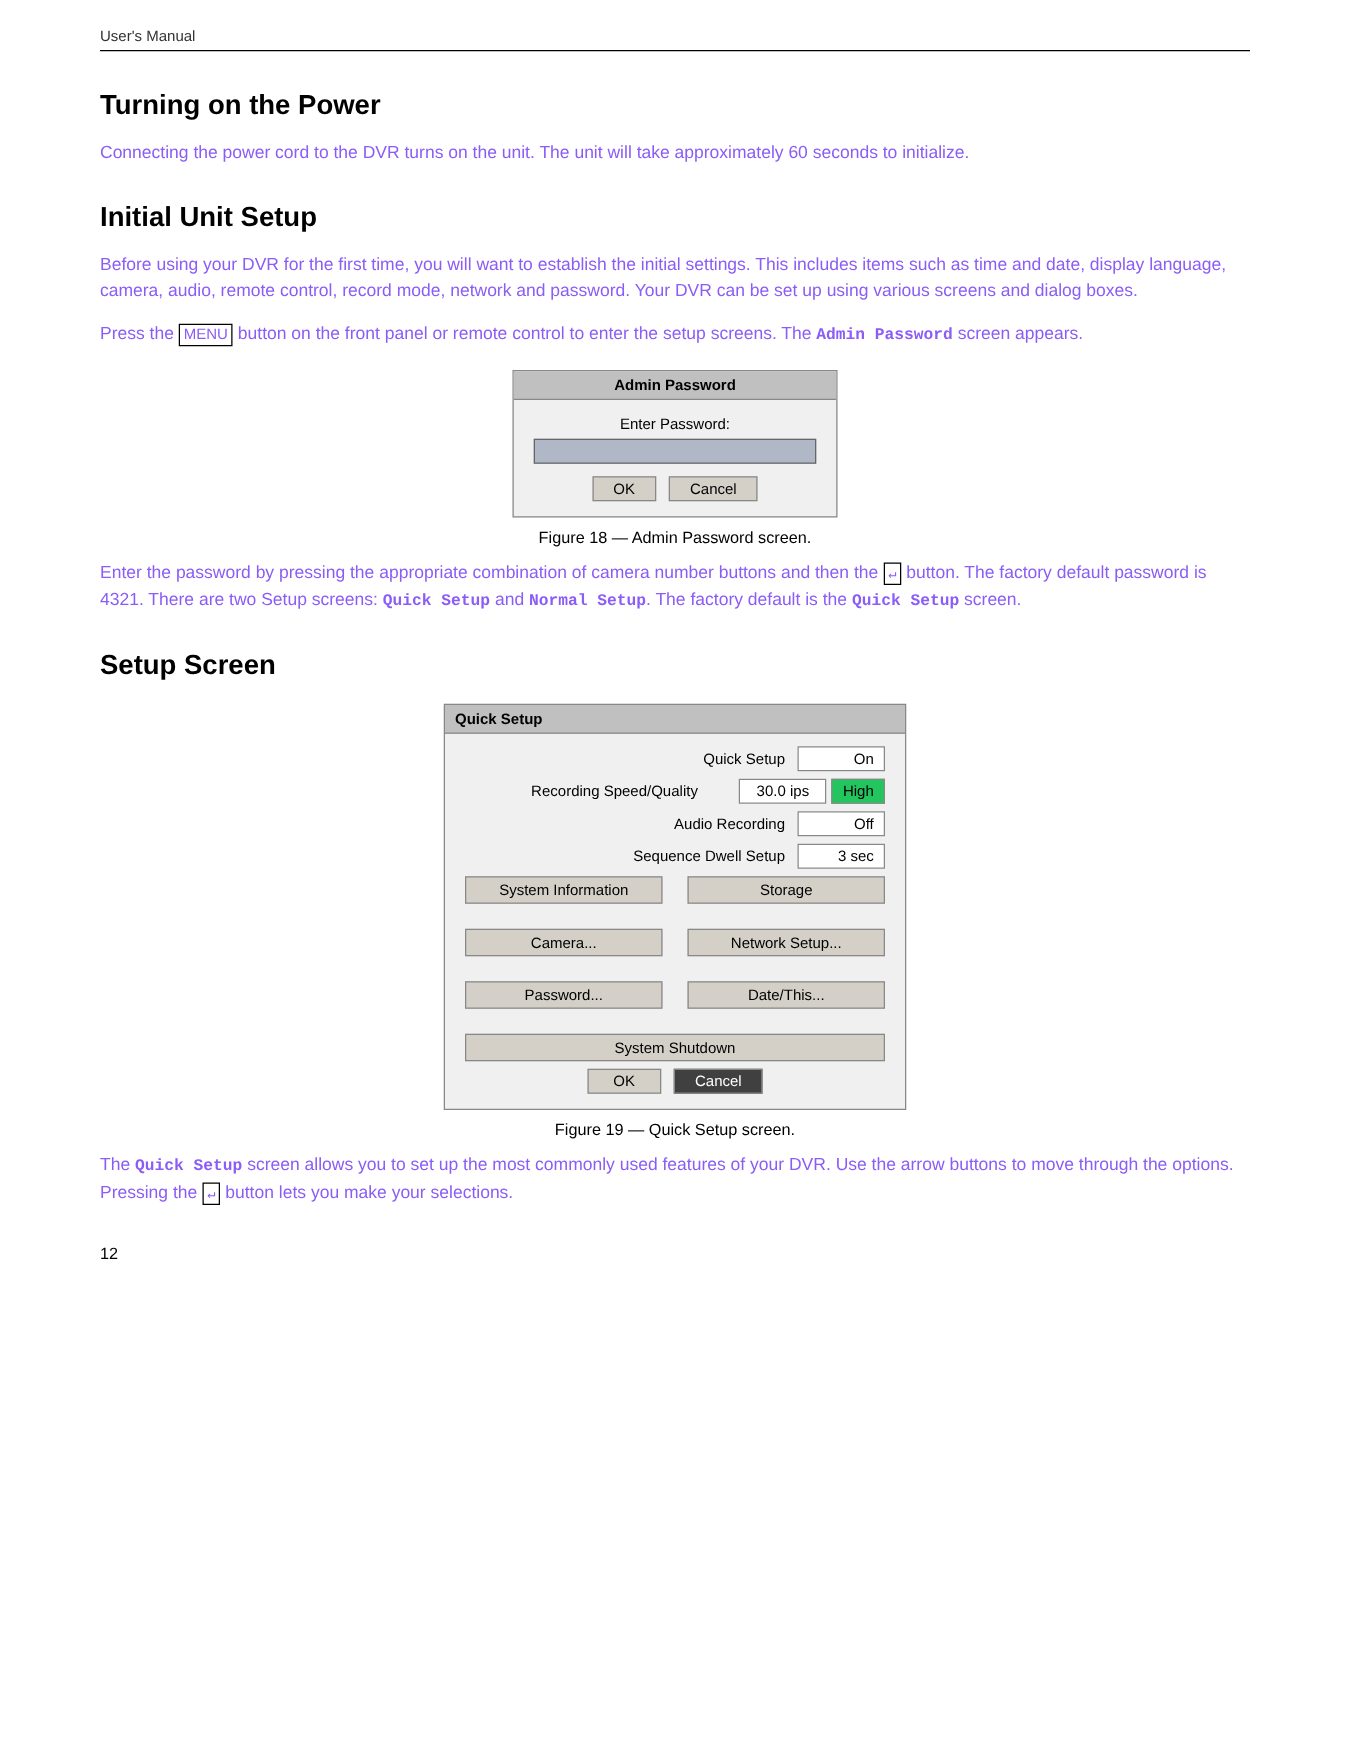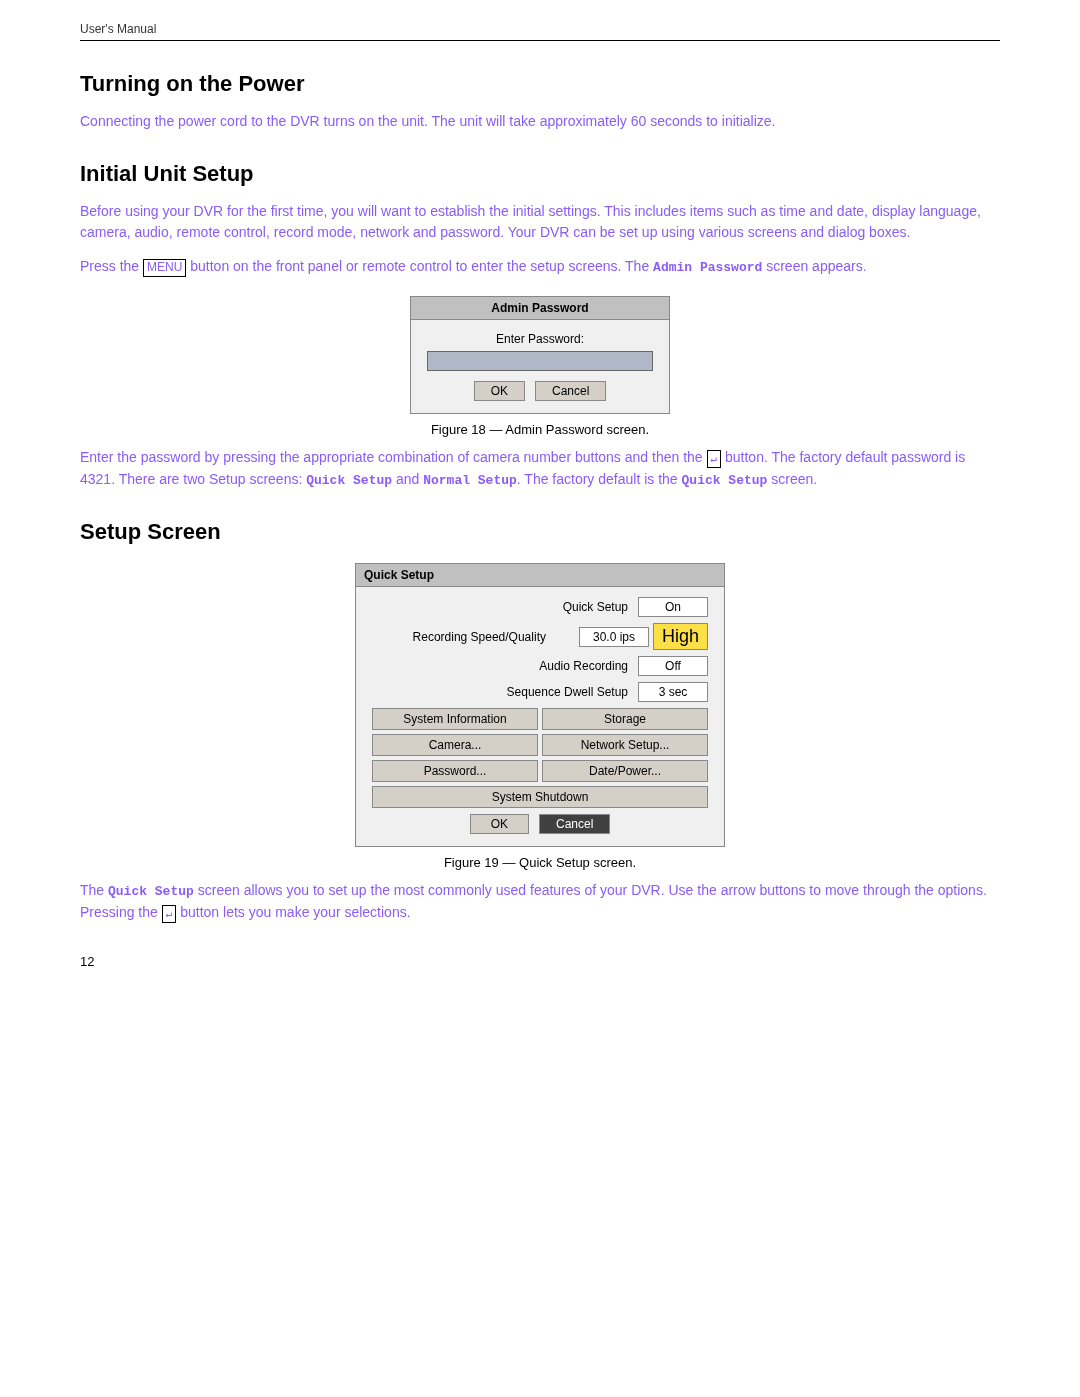--- a/index.html
+++ b/index.html
@@ -163,45 +163,45 @@
       padding-right: 10px;
       font-size: 12px;
     }
 
     .qs-field {
       background: #fff;
       border: 1px solid #888;
       padding: 2px 8px;
       font-size: 12px;
       min-width: 70px;
-      text-align: center;
+      text-align: right;
     }
 
     .qs-field-wide {
       background: #fff;
       border: 1px solid #888;
       padding: 2px 8px;
       font-size: 12px;
       min-width: 70px;
       text-align: center;
       margin-left: 23px;
     }
 
     .qs-field-high {
-      background: #fde047;
+      background: #22c55e;
       border: 1px solid #888;
       padding: 2px 8px;
-      font-size: 18px;
+      font-size: 12px;
       margin-left: 4px;
     }
 
     .qs-btn-grid {
       display: grid;
       grid-template-columns: 1fr 1fr;
-      gap: 4px;
+      gap: 20px;
       margin-top: 6px;
       margin-bottom: 4px;
     }
 
     .qs-btn {
       background: #d4d0c8;
       border: 1px solid #888;
       padding: 3px 0;
       font-size: 12px;
       text-align: center;
@@ -324,21 +324,21 @@
             <div class="qs-row-label">Sequence Dwell Setup</div>
             <div class="qs-field">3 sec</div>
           </div>
 
           <div class="qs-btn-grid">
             <button class="qs-btn">System Information</button>
             <button class="qs-btn">Storage</button>
             <button class="qs-btn">Camera...</button>
             <button class="qs-btn">Network Setup...</button>
             <button class="qs-btn">Password...</button>
-            <button class="qs-btn">Date/Power...</button>
+            <button class="qs-btn">Date/This...</button>
             <button class="qs-btn qs-btn-full">System Shutdown</button>
           </div>
 
           <div class="qs-ok-row">
             <button class="qs-ok-btn">OK</button>
             <button class="qs-cancel-btn">Cancel</button>
           </div>
 
         </div>
       </div>

